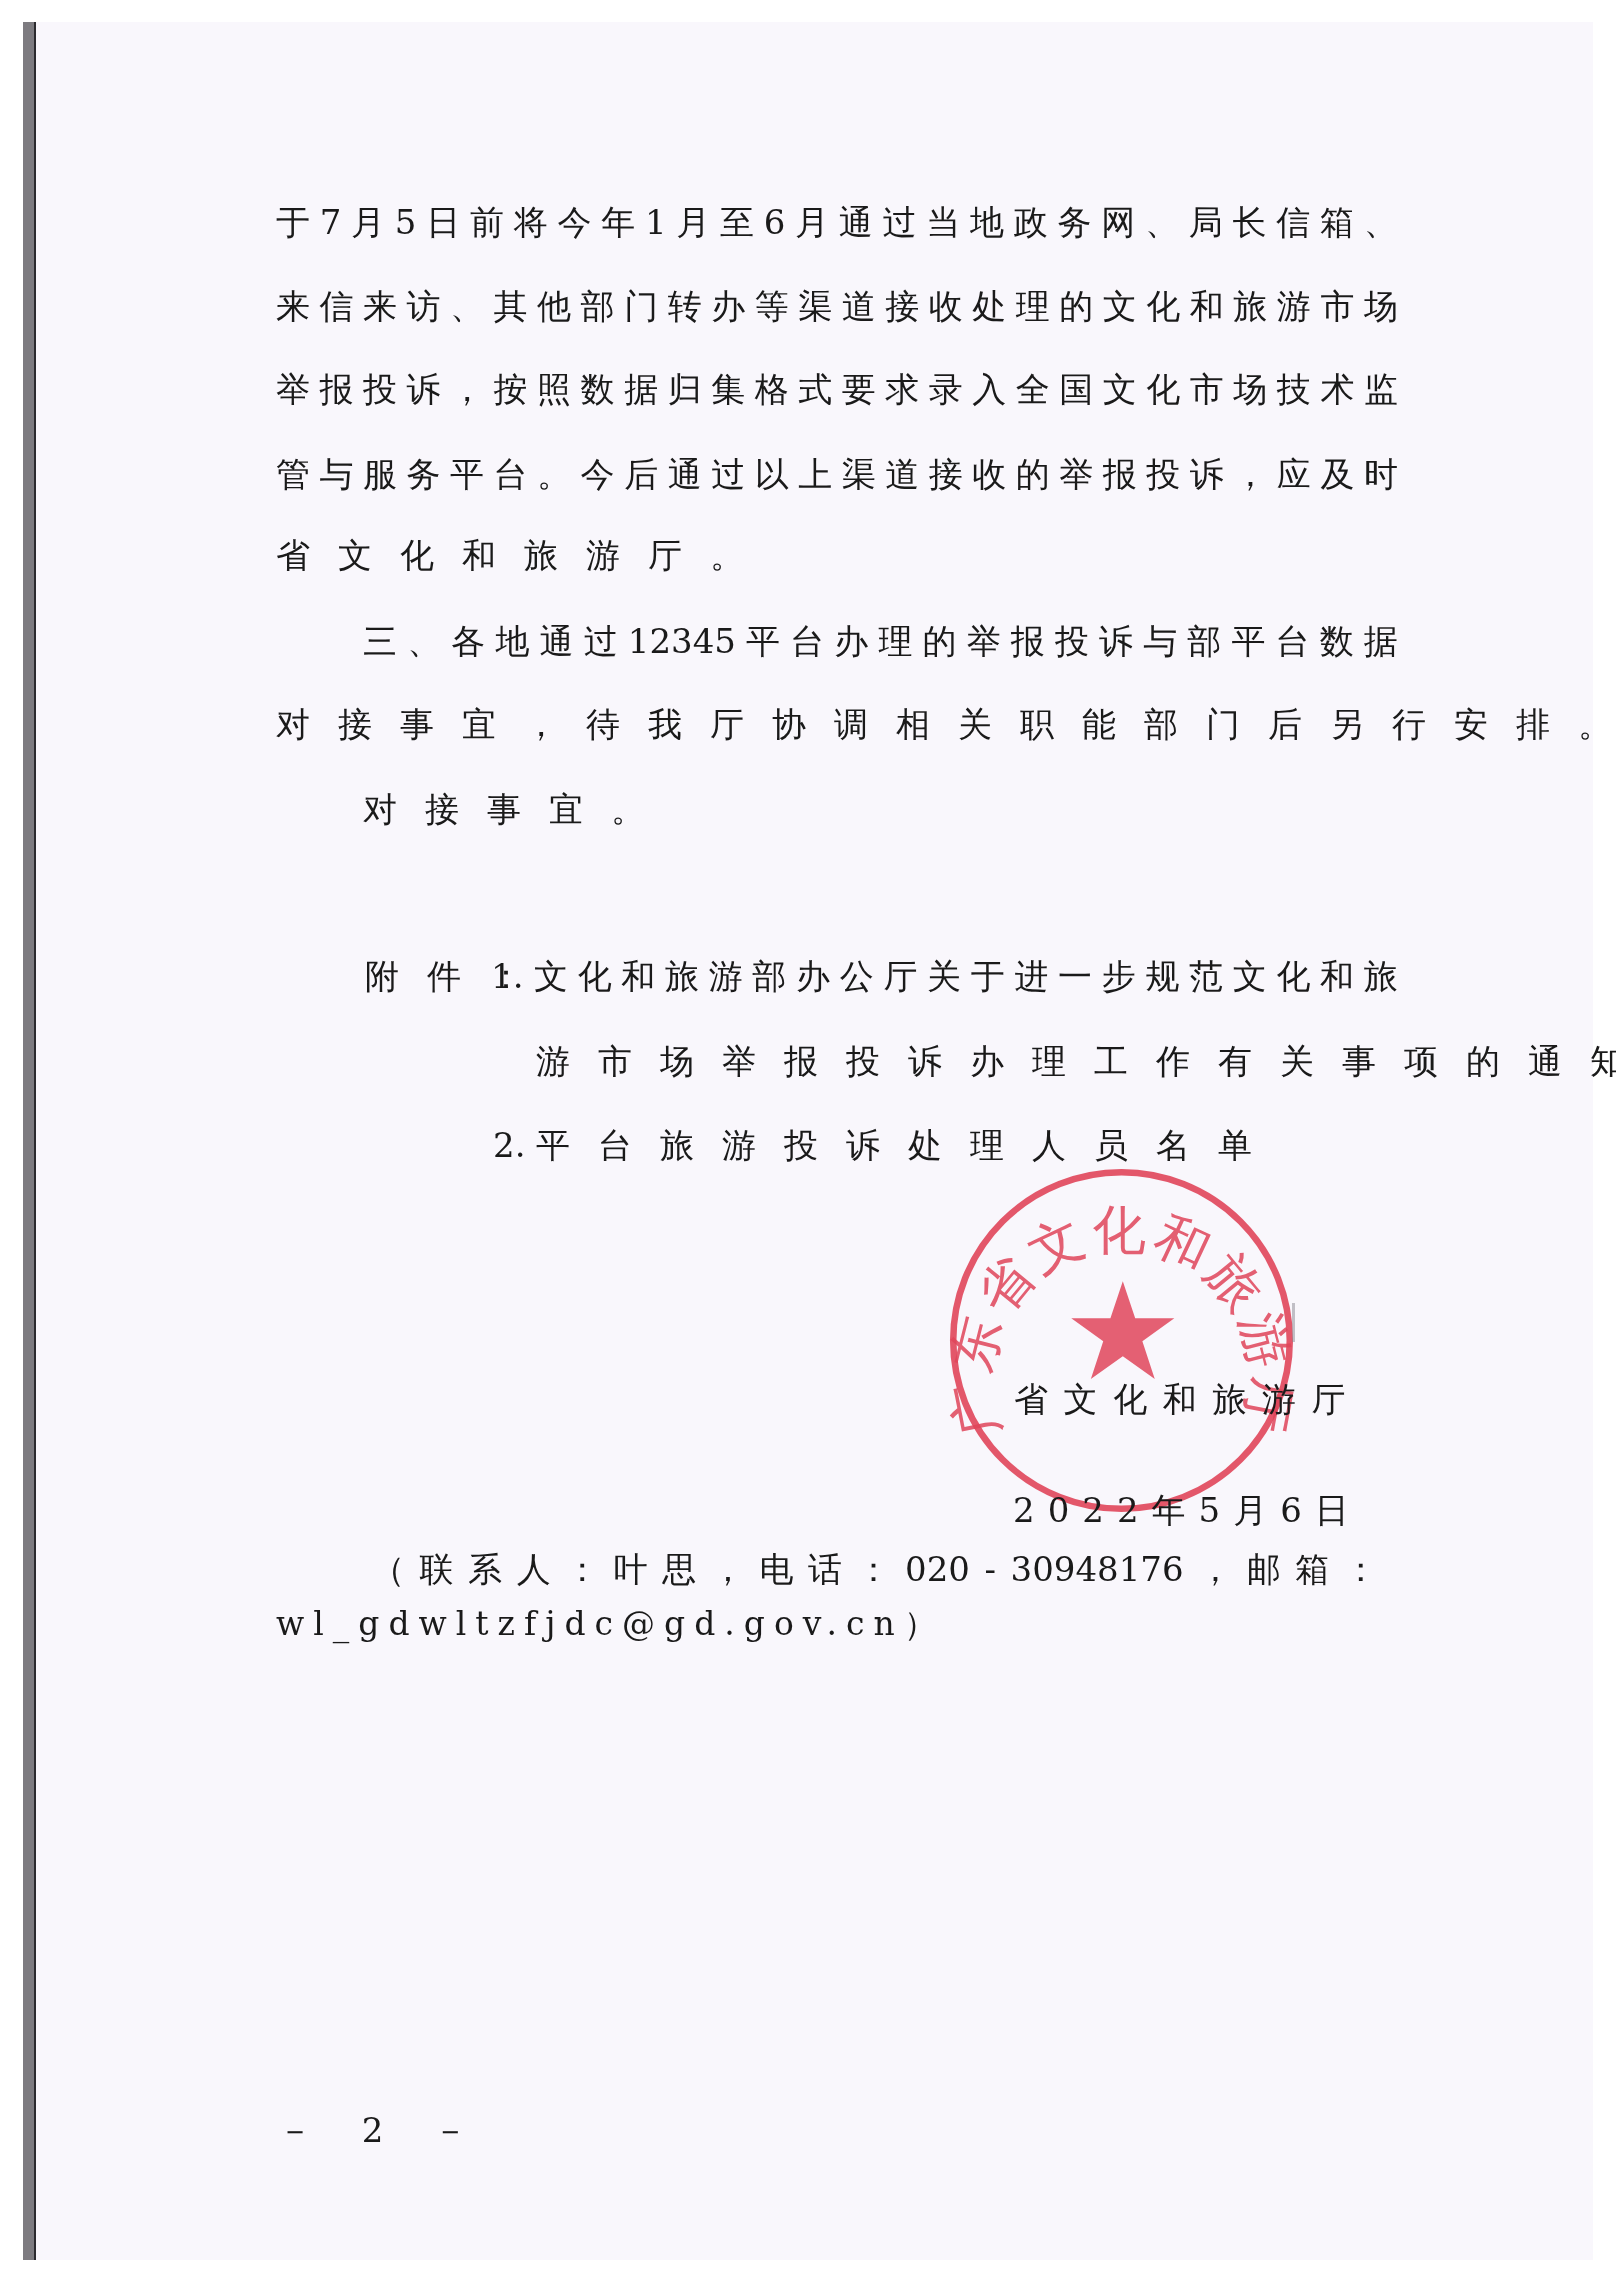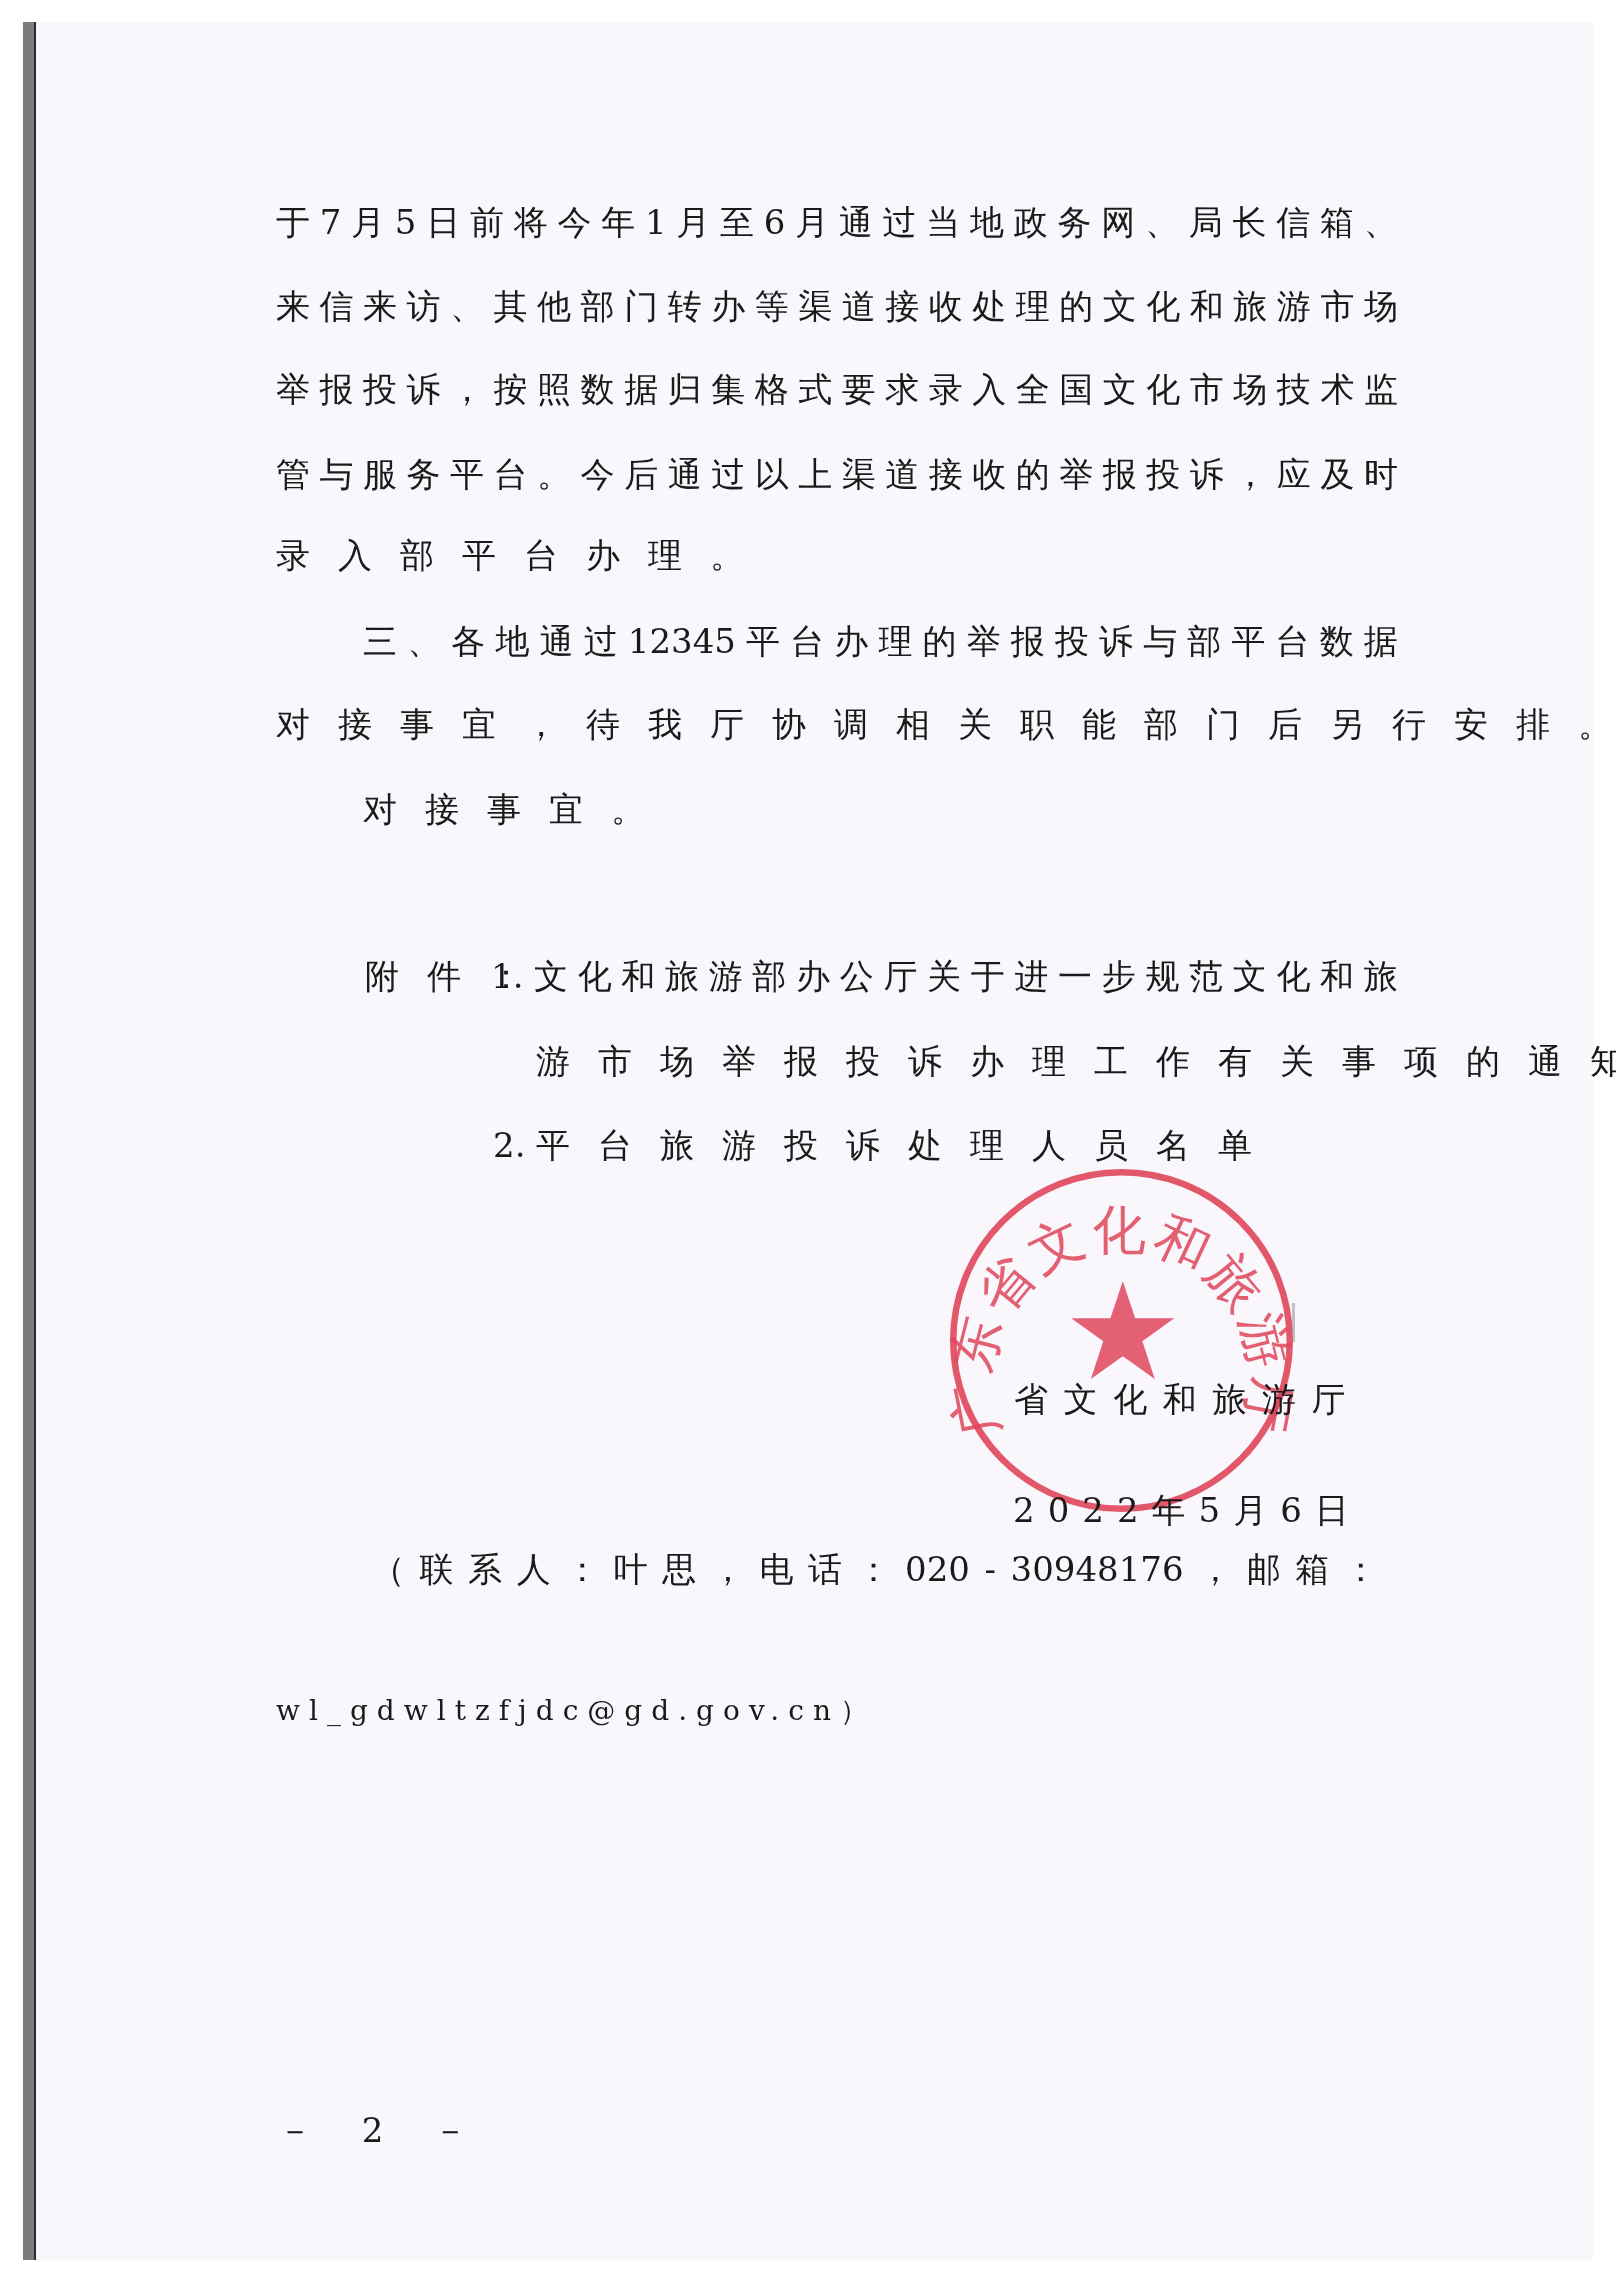--- a/index.html
+++ b/index.html
@@ -143,21 +143,21 @@
     <span>的</span>
     <span>举</span>
     <span>报</span>
     <span>投</span>
     <span>诉</span>
     <span>，</span>
     <span>应</span>
     <span>及</span>
     <span>时</span>
   </div>
-<div class="line body-line short" style="top:534px">录入部平台办理。</div>
+<div class="line body-line short" style="top:534px">省文化和旅游厅。</div>
 
 <div class="line body-line" style="top:620px; left:363px; width:1035px;">
     <span>三</span>
     <span>、</span>
     <span>各</span>
     <span>地</span>
     <span>通</span>
     <span>过</span>
     <span>12345</span>
     <span>平</span>
@@ -236,16 +236,16 @@
     <span>话</span>
     <span>：</span>
     <span>020</span>
     <span>-</span>
     <span>30948176</span>
     <span>，</span>
     <span>邮</span>
     <span>箱</span>
     <span>：</span>
   </div>
-<div class="line" style="top:1690px; left:276px; letter-spacing:9px; font-size:28px;">wl_gdwltzfjdc@gd.gov.cn）</div>
+<div class="line" style="top:1603px; left:276px; letter-spacing:9px; font-size:33px;">wl_gdwltzfjdc@gd.gov.cn）</div>
 
 <div class="page-num" style="top:2109px">－ 2 －</div>
 
 
 </body></html>

